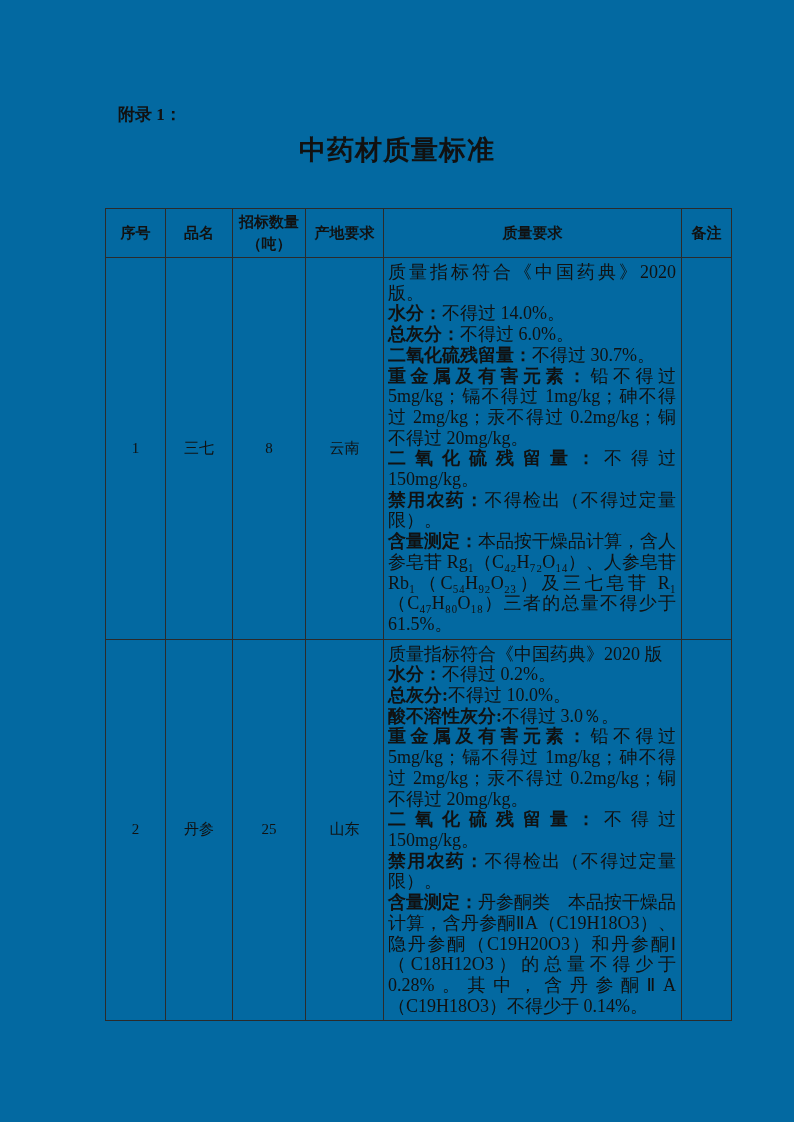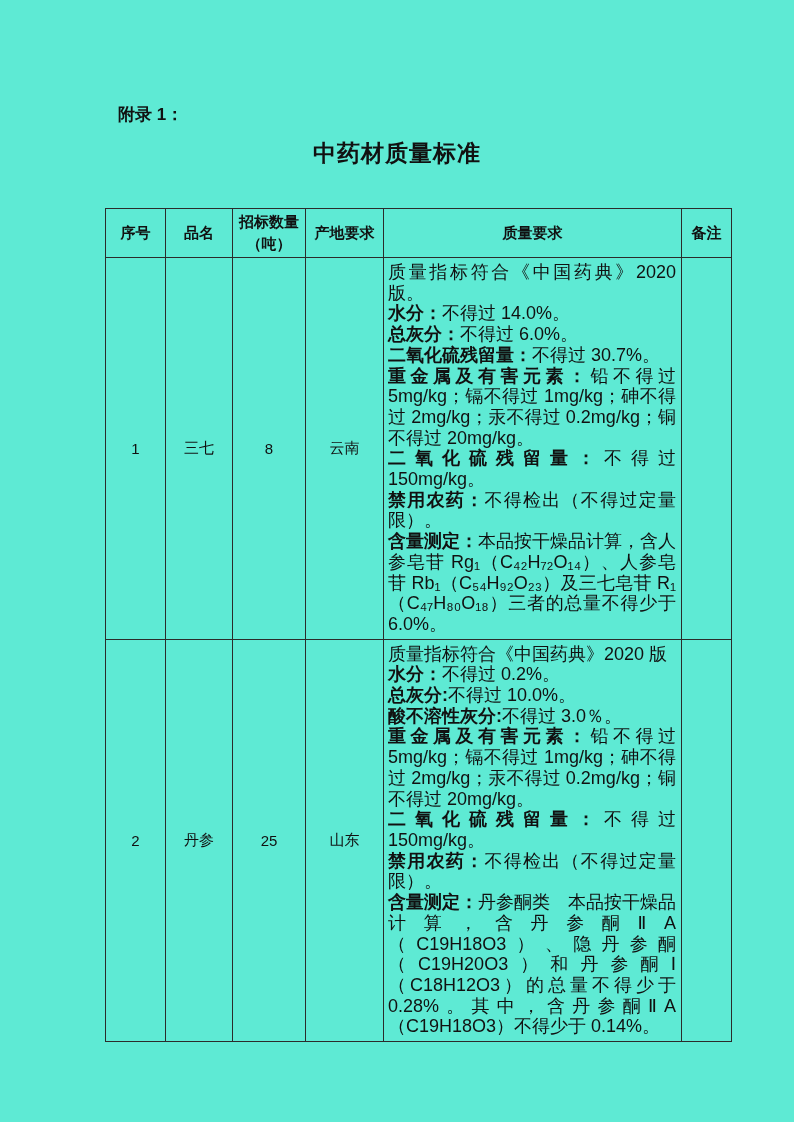--- a/index.html
+++ b/index.html
@@ -1,32 +1,32 @@
 <!DOCTYPE html>
 <html><head>
 <meta charset="utf-8">
 <style>
   * { margin:0; padding:0; box-sizing:border-box; }
   html,body { background:#888; }
   .page {
     position:relative;
     width:794px; height:1122px;
     margin:0 auto;
-    background:#5eead4;
-    font-family:Liberation Sans, sans-serif;
+    background:#0369a1;
+    font-family:Liberation Serif, serif;
     color:#111111;
     overflow:hidden;
   }
   .appendix {
     position:absolute; left:118px; top:103px;
     font-size:17px; font-weight:bold;
   }
   .doc-title {
-    position:absolute; left:0; top:138px; width:100%;
-    text-align:center; font-size:23px; font-weight:bold;
+    position:absolute; left:0; top:132px; width:100%;
+    text-align:center; font-size:27px; font-weight:bold;
     letter-spacing:1px;
   }
   table.std {
     position:absolute; left:105px; top:208px;
     width:626px;
     border-collapse:collapse;
     table-layout:fixed;
   }
   table.std th, table.std td {
     border:1px solid #2b2b2b;
@@ -90,21 +90,21 @@
         <td class="c">8</td>
         <td class="c">云南</td>
         <td class="q">
           <div class="q-line"><span class="q-label"></span><span>质量指标符合《中国药典》2020 版。</span></div>
           <div class="q-line"><span class="q-label">水分：</span><span>不得过 14.0%。</span></div>
           <div class="q-line"><span class="q-label">总灰分：</span><span>不得过 6.0%。</span></div>
           <div class="q-line"><span class="q-label">二氧化硫残留量：</span><span>不得过 30.7%。</span></div>
           <div class="q-line"><span class="q-label">重金属及有害元素：</span><span>铅不得过 5mg/kg；镉不得过 1mg/kg；砷不得过 2mg/kg；汞不得过 0.2mg/kg；铜不得过 20mg/kg。</span></div>
           <div class="q-line"><span class="q-label">二氧化硫残留量：</span><span>不得过 150mg/kg。</span></div>
           <div class="q-line"><span class="q-label">禁用农药：</span><span>不得检出（不得过定量限）。</span></div>
-          <div class="q-line"><span class="q-label">含量测定：</span><span>本品按干燥品计算，含人参皂苷 Rg₁（C₄₂H₇₂O₁₄）、人参皂苷 Rb₁（C₅₄H₉₂O₂₃）及三七皂苷 R₁（C₄₇H₈₀O₁₈）三者的总量不得少于 6.0%。</span></div>
+          <div class="q-line"><span class="q-label">含量测定：</span><span>本品按干燥品计算，含人参皂苷 Rg₁（C₄₂H₇₂O₁₄）、人参皂苷 Rb₁（C₅₄H₉₂O₂₃）及三七皂苷 R₁（C₄₇H₈₀O₁₈）三者的总量不得少于 61.5%。</span></div>
         </td>
         <td class="c remark"></td>
       </tr>
       <tr style="height:297px">
         <td class="c">2</td>
         <td class="c">丹参</td>
         <td class="c">25</td>
         <td class="c">山东</td>
         <td class="q">
           <div class="q-line"><span class="q-label"></span><span>质量指标符合《中国药典》2020 版</span></div>

